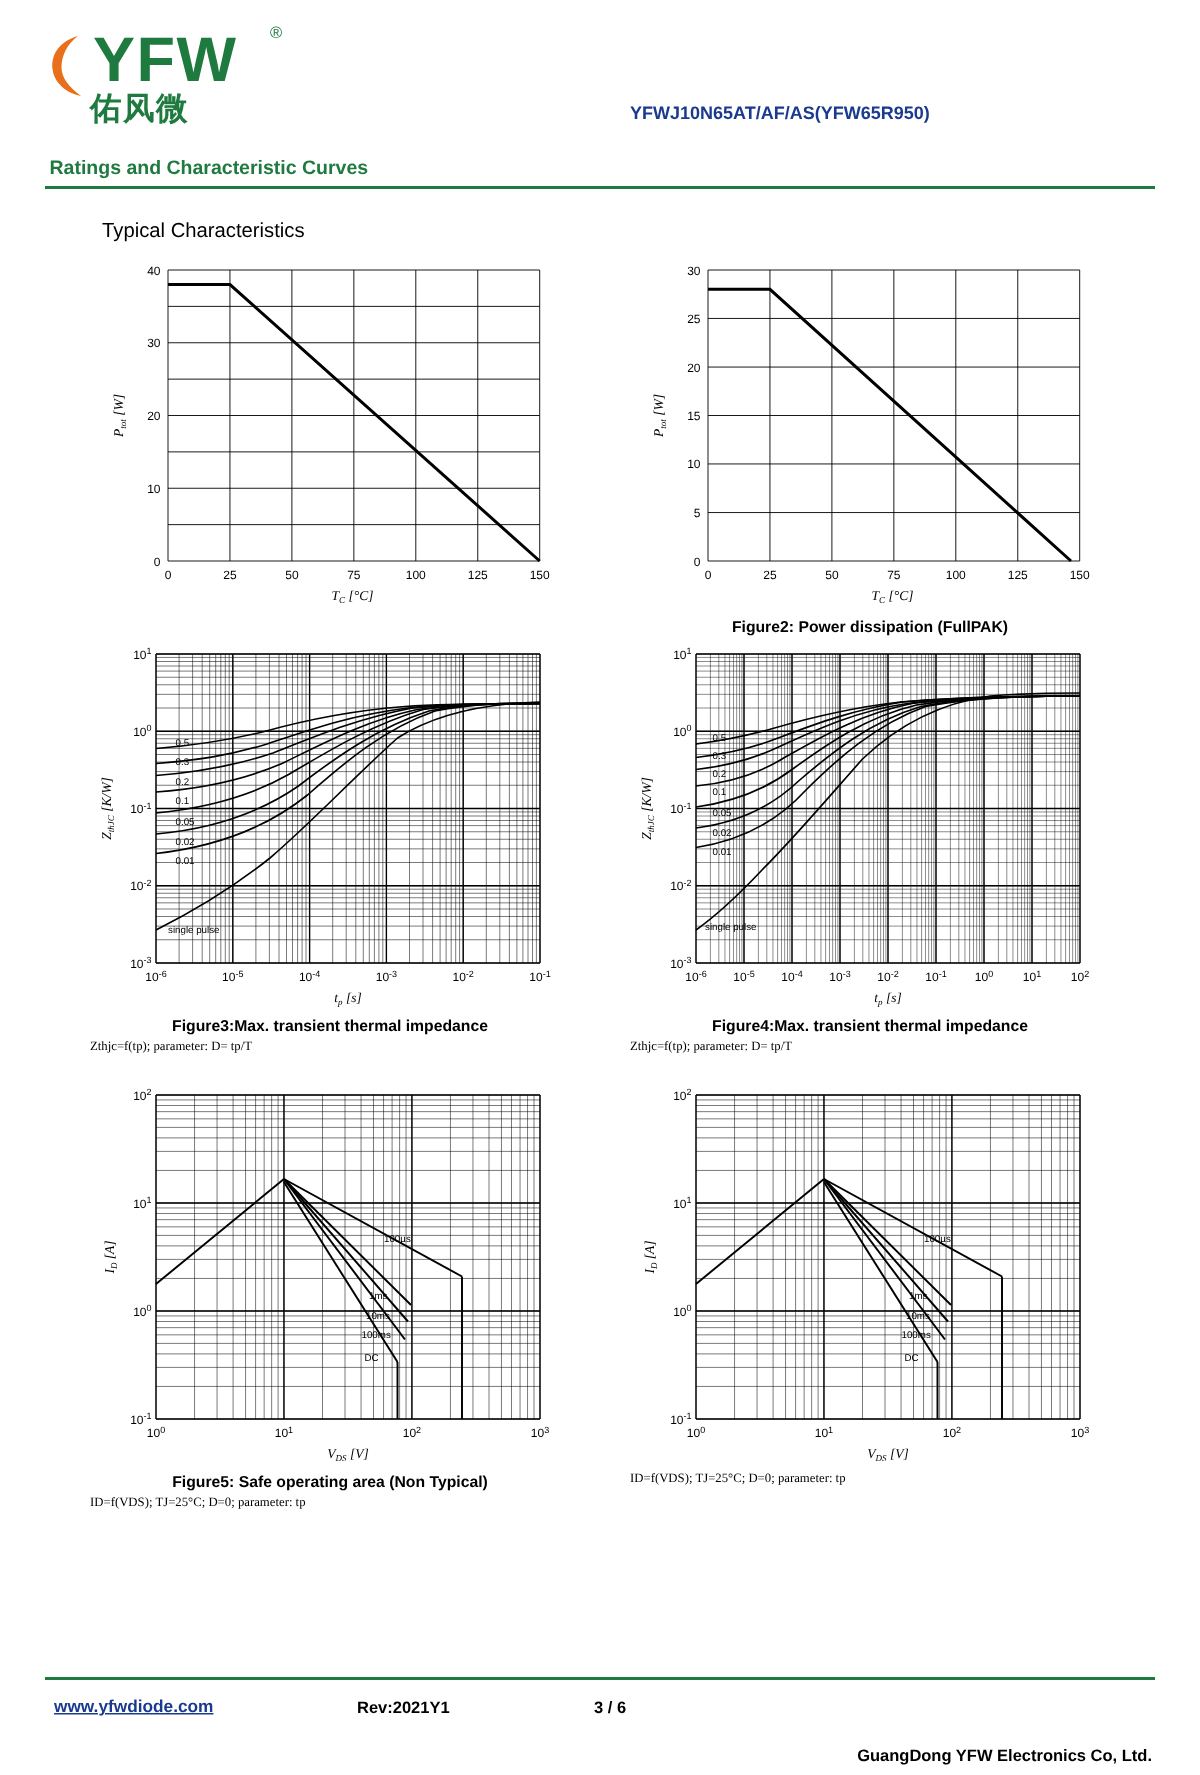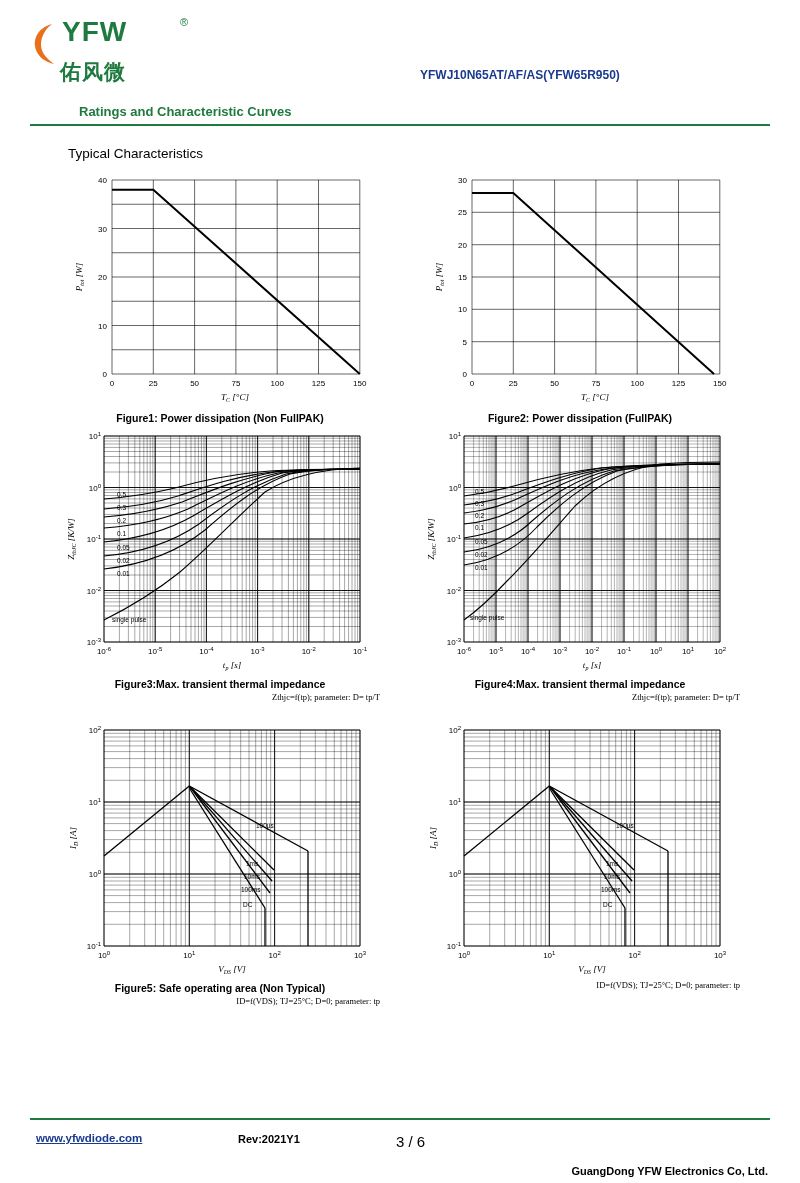--- a/index.html
+++ b/index.html
@@ -30,21 +30,21 @@
   }
   .logo-block {
     position: absolute;
     left: 32px; top: 14px;
     width: 180px;
     height: 80px;
   }
   .logo-y {
     font-family: "Liberation Sans", sans-serif;
     font-weight: bold;
-    font-size: 28px;
+    font-size: 42px;
     letter-spacing: 1px;
     color: #1f7a3f;
     position: absolute;
     left: 30px; top: 2px;
   }
   .logo-cn {
     position: absolute;
     left: 28px; top: 44px;
     font-family: "DejaVu Sans", sans-serif;
     font-weight: bold;
@@ -73,21 +73,20 @@
     letter-spacing: 0px;
     white-space: nowrap;
   }
   .section-title {
     position: absolute;
     left: 33px;
     top: 104px;
     font-size: 13px;
     font-weight: bold;
     color: #1f7a3f;
-    margin-left: 46px;
   }
   .header-rule {
     position: absolute;
     left: 30px;
     top: 124px;
     width: 740px;
     height: 2px;
     background: #1f7a3f;
   }
   
@@ -103,21 +102,21 @@
     position: absolute;
   }
   .fig-caption {
     text-align: center;
     font-size: 10.5px;
     font-weight: bold;
     margin-top: 4px;
     color: #000;
   }
   .fig-sub {
-    text-align: right;
+    text-align: left;
     font-size: 8.5px;
     margin-top: 2px;
     color: #000;
     font-family: "Liberation Serif", serif;
   }
   svg { display: block; }
   .axis-label {
     font-family: "Liberation Serif", serif;
     font-style: italic;
     font-size: 9px;
@@ -157,22 +156,22 @@
   }
   .footer-rev {
     position: absolute;
     left: 238px; top: 7px;
     font-size: 11px;
     font-weight: bold;
   }
   .footer-page {
     position: absolute;
     left: 396px; top: 7px;
-    font-size: 15px;
-    font-weight: normal;
+    font-size: 11px;
+    font-weight: bold;
   }
   .footer-company {
     position: absolute;
     right: 32px; top: 7px;
     font-size: 11px;
     font-weight: bold;
     margin-top: 32px;
   }
 </style>
 </head>
@@ -240,21 +239,20 @@
         <text x="134.6" y="218">50</text>
         <text x="175.9" y="218">75</text>
         <text x="217.2" y="218">100</text>
         <text x="258.5" y="218">125</text>
         <text x="299.8" y="218">150</text>
       </g>
 
       <text class="axis-label" x="175" y="232" text-anchor="middle">T<tspan font-size="6" baseline-shift="-2">C</tspan> [°C]</text>
       <text class="axis-label" x="22" y="109" text-anchor="middle" transform="rotate(-90 22 109)">P<tspan font-size="6" baseline-shift="-2">tot</tspan> [W]</text>
     </svg>
-    <div class="fig-caption">Figure1: Power dissipation (Non FullPAK)</div>
   </div>
 
   <div class="fig" style="left:420px; top:168px; width:320px;">
     <svg width="320" height="240" viewBox="0 0 320 240">
       <g stroke="#000" stroke-width="0.6" fill="none">
         <line x1="52" y1="12" x2="52" y2="206"></line>
         <line x1="93.3" y1="12" x2="93.3" y2="206"></line>
         <line x1="134.6" y1="12" x2="134.6" y2="206"></line>
         <line x1="175.9" y1="12" x2="175.9" y2="206"></line>
         <line x1="217.2" y1="12" x2="217.2" y2="206"></line>

